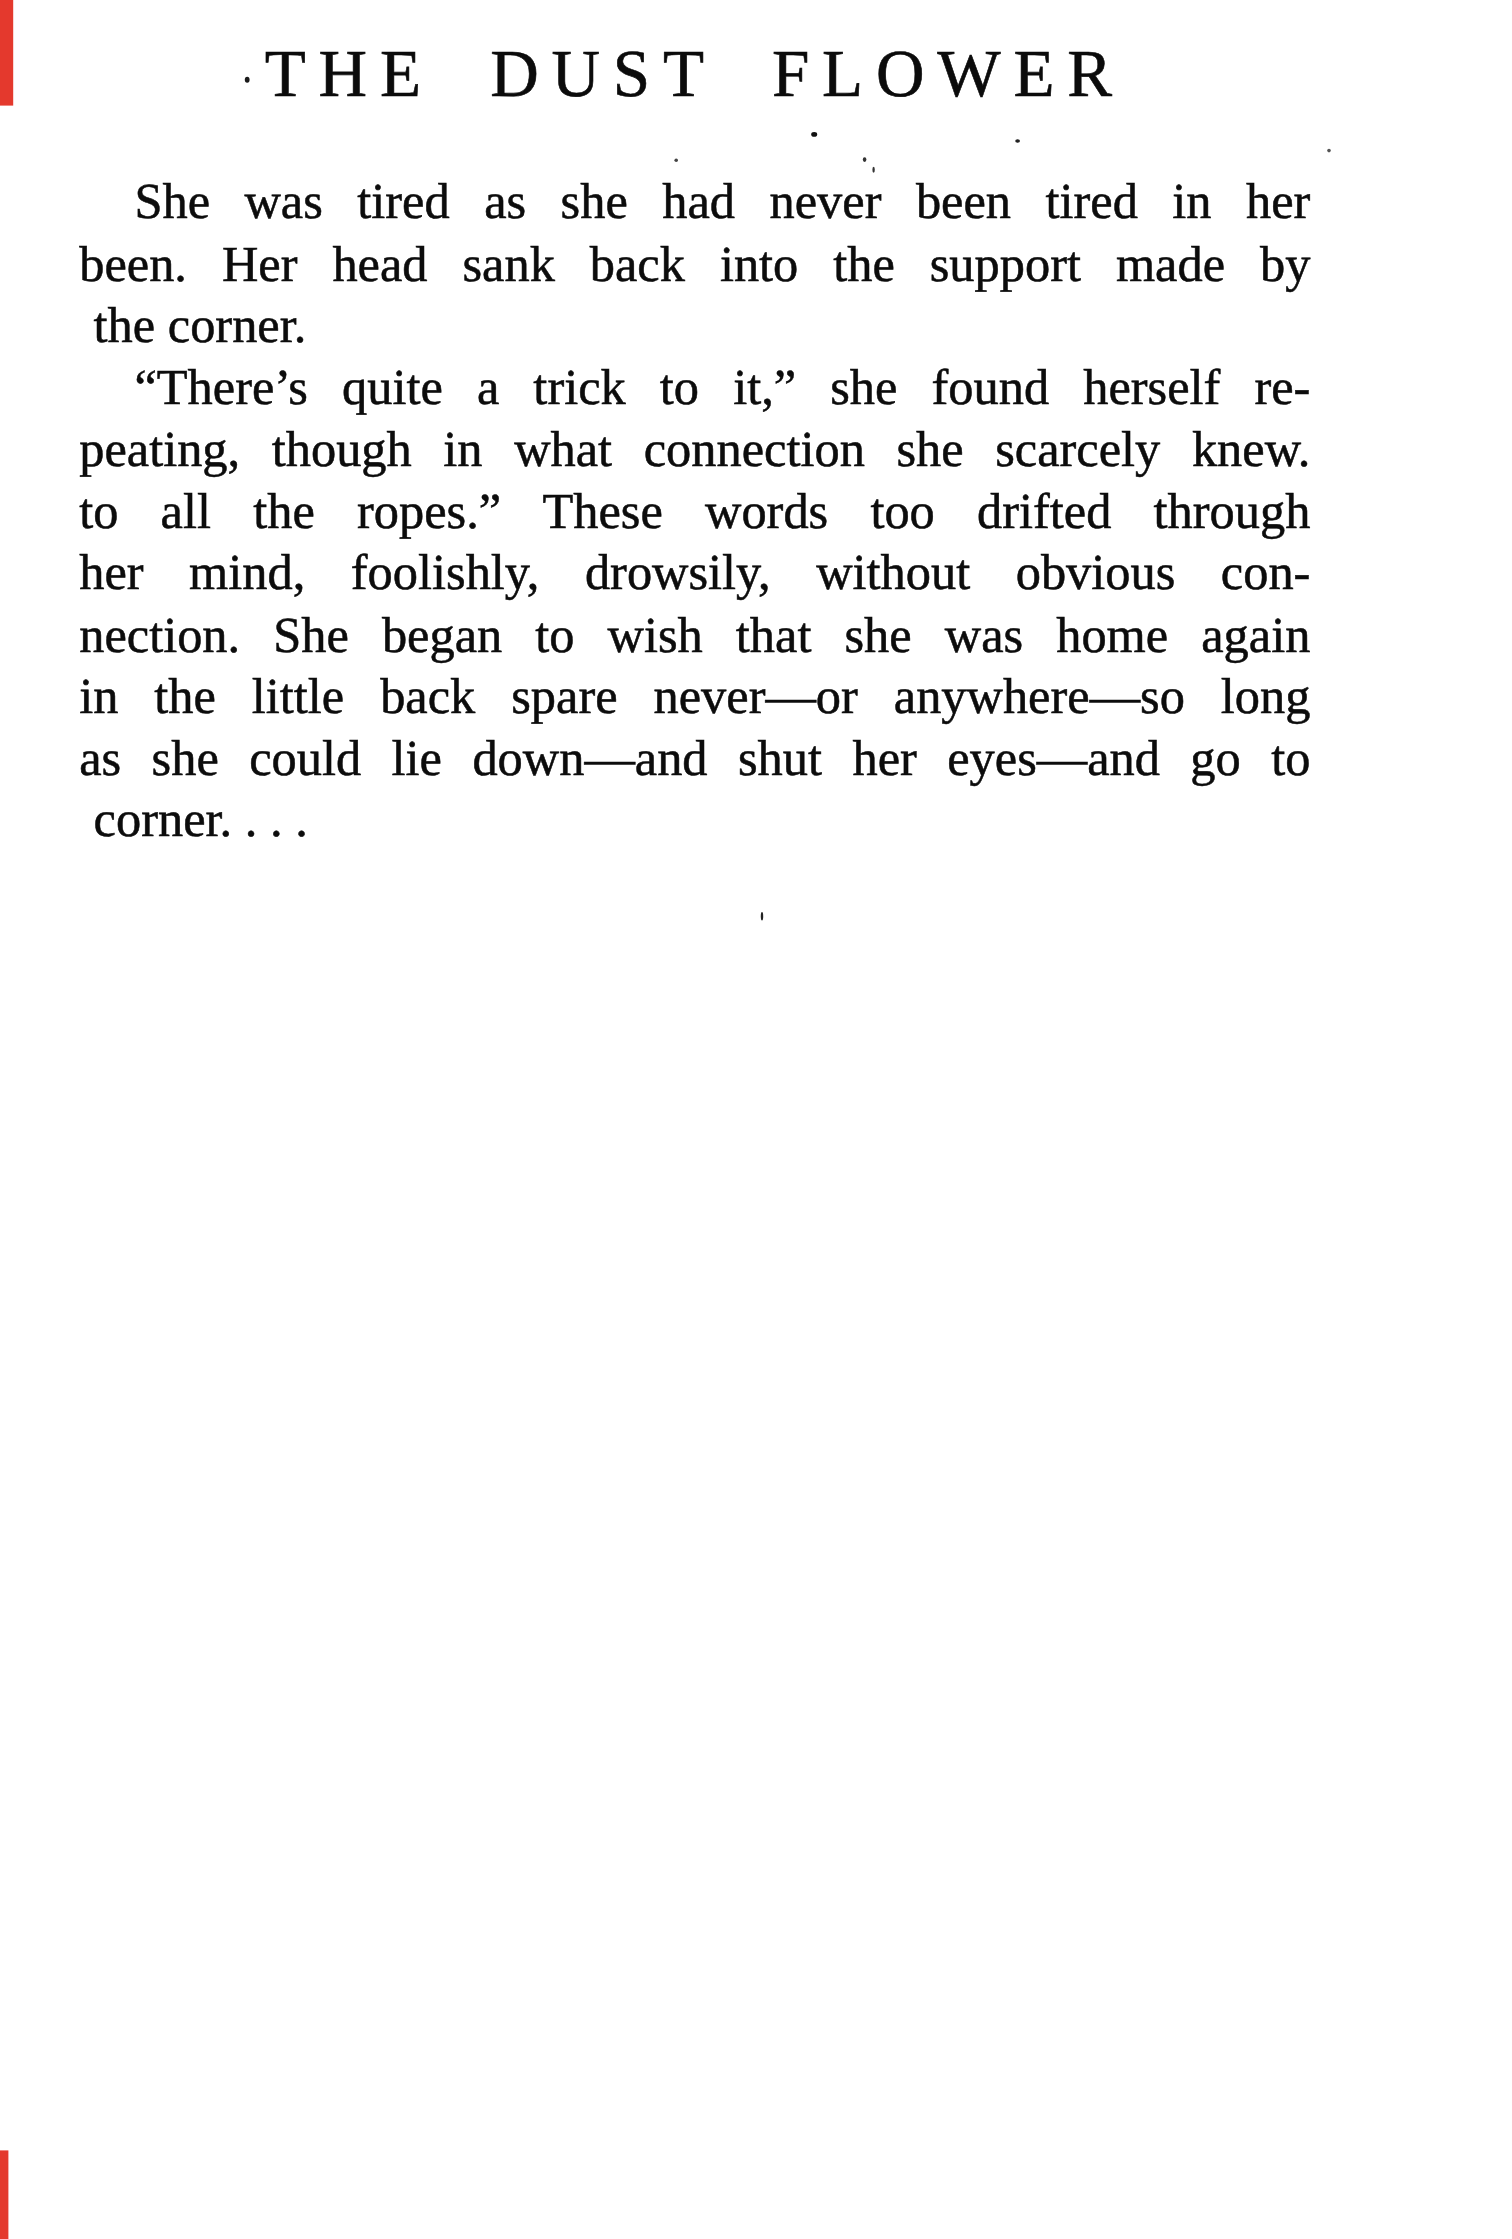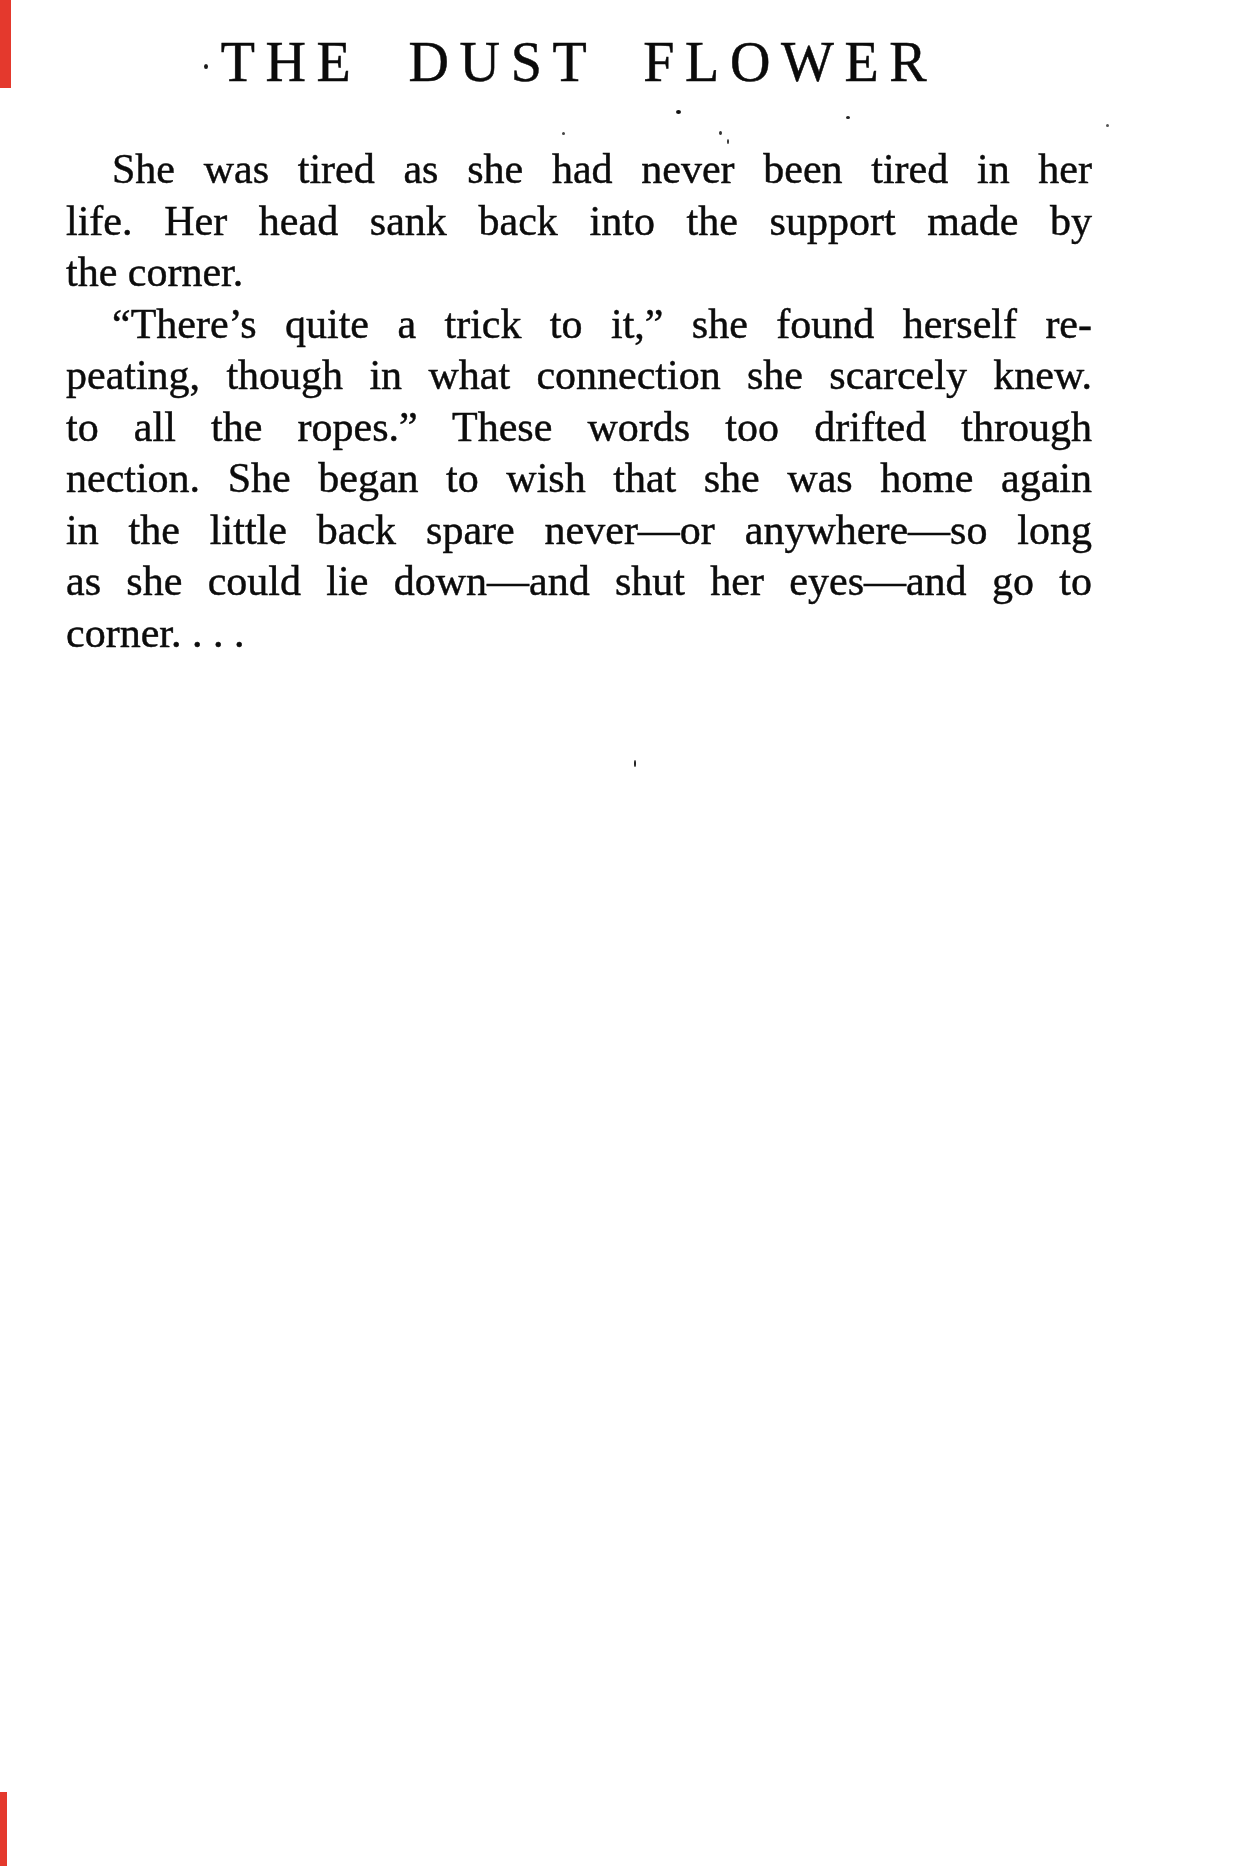--- a/index.html
+++ b/index.html
@@ -43,20 +43,21 @@
   }
   .line {
     margin: 0;
     height: 51.5px;
     text-align: justify;
     text-align-last: justify;
   }
   .line.no-just {
     text-align: right;
     text-align-last: left;
+    margin-left: 12px;
   }
   .line.indent {
     text-indent: 46px;
   }
   .red-edge {
     position: absolute;
     left: 0;
   }
   .red-top {
     top: 0;
@@ -78,25 +79,26 @@
 
 <div class="page">
 
   <div class="red-edge red-top" style="background: rgb(228, 57, 45);"></div>
   <div class="red-edge red-bottom" style="background: rgb(228, 57, 45);"></div>
 
   <h1 class="page-title">THE DUST FLOWER</h1>
 
   <div class="body-text">
     <p class="line indent">She was tired as she had never been tired in her</p>
-    <p class="line">life.  Her head sank back into the support made by</p>
+    <p class="line">been.  Her head sank back into the support made by</p>
     <p class="line no-just">the corner.</p>
     <p class="line indent">“There’s quite a trick to it,” she found herself re-</p>
     <p class="line">peating, though in what connection she scarcely knew.</p>
     <p class="line">to all the ropes.”  These words too drifted through</p>
+    <p class="line">her mind, foolishly, drowsily, without obvious con-</p>
     <p class="line">nection.  She began to wish that she was home again</p>
     <p class="line">in the little back spare never—or anywhere—so long</p>
     <p class="line">as she could lie down—and shut her eyes—and go to</p>
     <p class="line no-just">corner. . . .</p>
   </div>
 
   <div class="speck" style="left:204px; top:64px;  width:4px; height:5px; background:#1a1a1a;"></div>
   <div class="speck" style="left:676px; top:110px; width:5px; height:4px; background:#111111;"></div>
   <div class="speck" style="left:719px; top:131px; width:3px; height:4px; background:#333333;"></div>
   <div class="speck" style="left:727px; top:139px; width:2px; height:5px; background:#333333;"></div>

